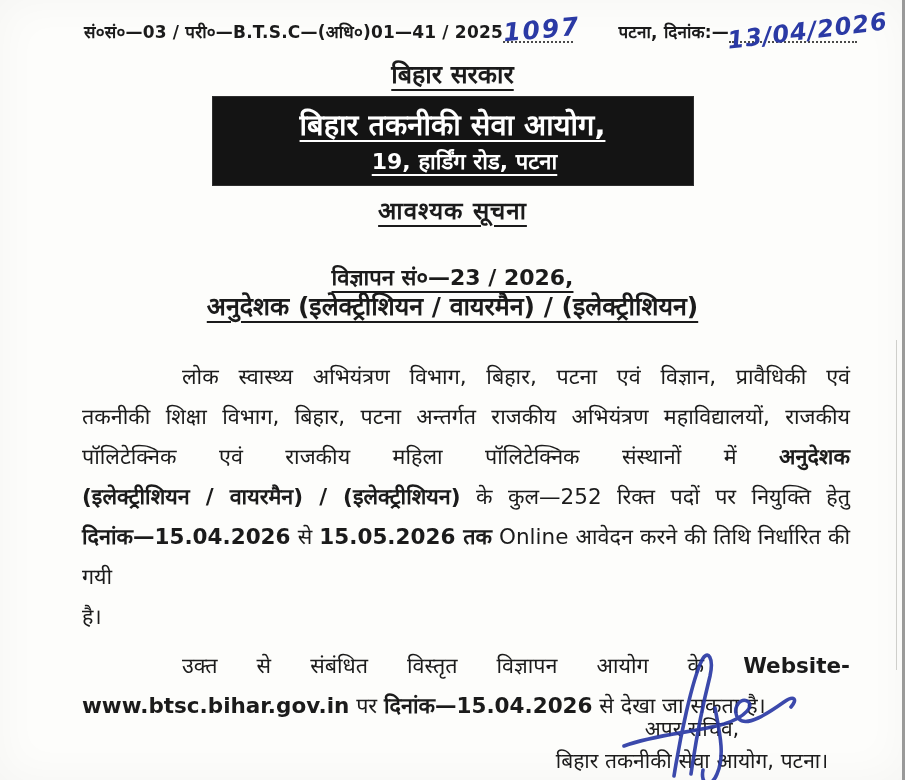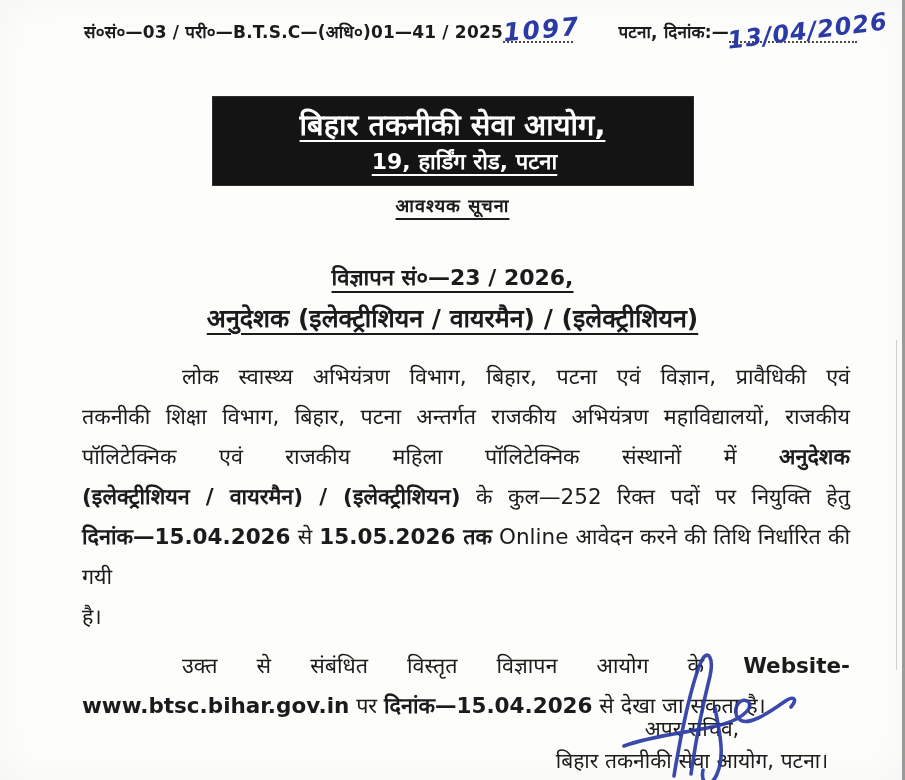--- a/index.html
+++ b/index.html
@@ -51,23 +51,23 @@
     font-style:italic;font-weight:600;white-space:nowrap;
     font-family:"DejaVu Sans",sans-serif;
   }
   .hand-ref{font-size:25px;bottom:-3px;left:0;transform:rotate(-5deg);letter-spacing:2px;}
   .hand-date{font-size:24px;bottom:-4px;left:-2px;transform:rotate(-7deg);letter-spacing:1px;}
 
   
   .center-head{position:absolute;left:0;width:100%;text-align:center;font-weight:700;}
   .u{ text-decoration:underline;text-decoration-thickness:2px;text-underline-offset:6px;}
   .govt-title{top:56px;font-size:25px;}
-  .notice-title{top:193px;font-size:18px;letter-spacing:1px;}
+  .notice-title{top:193px;font-size:24px;letter-spacing:1px;}
   .adv-no{top:261px;font-size:22px;}
-  .adv-post{top:300px;font-size:25px;}
+  .adv-post{top:288px;font-size:25px;}
 
   .org-box{
     position:absolute;top:97px;left:50%;transform:translateX(-50%);
     width:480px;background:var(--box_bg);color:var(--box_text);
     text-align:center;padding:7px 0 10px;
     box-shadow:0 0 0 1px #2e2e2e;
   }
   .org-name{font-size:29px;font-weight:700;}
   .org-addr{font-size:22px;font-weight:700;margin-top:2px;margin-left:24px;}
   .org-box .u{text-underline-offset:5px;}
@@ -106,20 +106,23 @@
         </span>
     </span>
     <span class="ref-right">
       <span>पटना, दिनांक:—</span>
         <span class="dotted-slot slot-date">
           <span class="hand hand-date">13/04/2026</span>
         </span>
     </span>
   </div>
 
+  <div class="center-head govt-title">
+    <span class="u">बिहार सरकार</span>
+  </div>
 
   <div class="org-box">
     <div class="org-name">
       <span class="u">बिहार तकनीकी सेवा आयोग,</span>
     </div>
     <div class="org-addr">
       <span class="u">19, हार्डिंग रोड, पटना</span>
     </div>
   </div>
 

